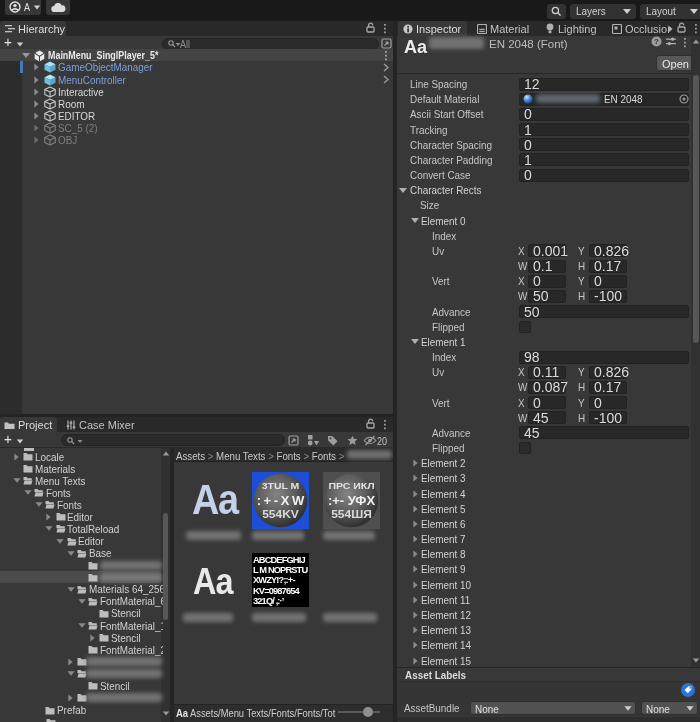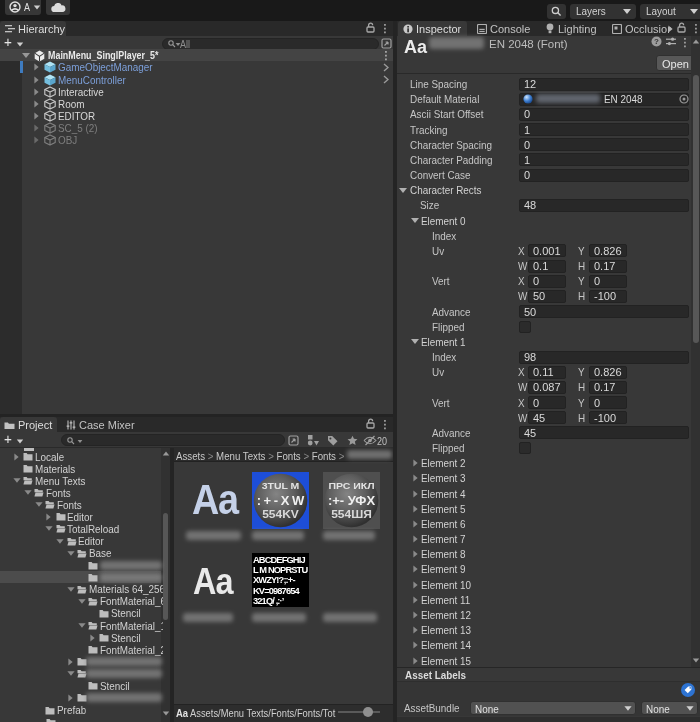--- a/index.html
+++ b/index.html
@@ -1,21 +1,21 @@
 <!DOCTYPE html>
 <html><head><meta charset="utf-8">
 <style>
 html,body{margin:0;padding:0;background:#383838;}
 *{box-sizing:border-box;}
 #app{position:relative;width:700px;height:722px;background:#383838;
  font-family:"Liberation Sans",sans-serif;font-size:11px;color:#d4d4d4;overflow:hidden;}
 .abs{position:absolute;}
 .txt{position:absolute;white-space:nowrap;line-height:12px;transform:scaleX(.9);transform-origin:0 50%;}
 .fld{position:absolute;background:#282828;border:1px solid #222222;border-radius:2px;height:13px;
- color:#dadada;padding:0 4px;line-height:11px;font-size:11px;}
+ color:#dadada;padding:0 4px;line-height:11px;font-size:14px;}
 .fld span{position:relative;top:0.5px;}
 .tri-r{position:absolute;width:0;height:0;border-top:4px solid transparent;border-bottom:4px solid transparent;border-left:5px solid #989898;}
 .tri-d{position:absolute;width:0;height:0;border-left:4px solid transparent;border-right:4px solid transparent;border-top:5px solid #989898;}
 .lbl{position:absolute;color:#c6c6c6;white-space:nowrap;line-height:12px;transform:scaleX(.9);transform-origin:0 50%;}
 .blur{position:absolute;background:#898989;border-radius:3px;filter:blur(2px);opacity:.72;}
 </style></head><body>
 <div id="app">
 
 <div class="abs" style="left:0;top:0;width:700px;height:21px;background:#191919;"></div>
 
@@ -66,21 +66,21 @@
  <circle cx="5" cy="5" r="4.6" fill="#c8c8c8"></circle>
  <rect x="4.3" y="2" width="1.6" height="1.6" fill="#292929"></rect>
  <rect x="4.3" y="4.3" width="1.6" height="4" fill="#292929"></rect>
 </svg>
 <div class="txt" style="left:416px;top:23px;color:#dedede;transform:none;">Inspector</div>
 <svg class="abs" style="left:477px;top:23.5px;" width="10" height="10" viewBox="0 0 10 10">
  <rect x="0.5" y="0.5" width="9" height="9" rx="1" fill="none" stroke="#b0b0b0" stroke-width="1.2"></rect>
  <rect x="2.3" y="4.8" width="5.4" height="1.2" fill="#b0b0b0"></rect>
  <rect x="2.3" y="6.9" width="5.4" height="1.2" fill="#b0b0b0"></rect>
 </svg>
-<div class="txt" style="left:490px;top:23px;color:#c2c2c2;transform:none;">Console</div>
+<div class="txt" style="left:490px;top:23px;color:#c2c2c2;transform:none;">Material</div>
 <svg class="abs" style="left:545px;top:23px;" width="10" height="11" viewBox="0 0 10 11">
  <circle cx="5" cy="4" r="3.4" fill="#b0b0b0"></circle>
  <rect x="3.6" y="7.6" width="2.8" height="2.6" fill="#b0b0b0"></rect>
 </svg>
 <div class="txt" style="left:558px;top:23px;color:#c2c2c2;transform:none;">Lighting</div>
 <svg class="abs" style="left:612px;top:23.5px;" width="10" height="10" viewBox="0 0 10 10">
  <rect x="0.5" y="0.5" width="9" height="9" rx="1" fill="none" stroke="#b0b0b0" stroke-width="1.2"></rect>
  <rect x="2.5" y="2.5" width="3" height="3" fill="#b0b0b0"></rect>
 </svg>
 <div class="txt" style="left:625px;top:23px;color:#c2c2c2;transform:none;">Occlusior</div>
@@ -455,21 +455,20 @@
     <div class="fld" style="left:519px;top:123.0px;width:170px;"><span>1</span></div>
     <div class="lbl" style="left:410px;top:138.7px;color:#c6c6c6;">Character Spacing</div>
     <div class="fld" style="left:519px;top:138.2px;width:170px;"><span>0</span></div>
     <div class="lbl" style="left:410px;top:153.8px;color:#c6c6c6;">Character Padding</div>
     <div class="fld" style="left:519px;top:153.3px;width:170px;"><span>1</span></div>
     <div class="lbl" style="left:410px;top:169.0px;color:#c6c6c6;">Convert Case</div>
     <div class="fld" style="left:519px;top:168.5px;width:170px;"><span>0</span></div>
     <div class="tri-d" style="left:399px;top:187.7px;border-top-color:#b0b0b0;"></div>
     <div class="lbl" style="left:410px;top:184.2px;color:#d2d2d2;">Character Rects</div>
     <div class="lbl" style="left:420px;top:199.4px;color:#c6c6c6;">Size</div>
-    <div class="fld" style="left:519px;top:198.9px;width:170px;"><span>48</span></div>
     <div class="tri-d" style="left:411px;top:218.0px;border-top-color:#b0b0b0;"></div>
     <div class="lbl" style="left:421px;top:214.5px;color:#d2d2d2;">Element 0</div>
     <div class="lbl" style="left:432px;top:229.7px;color:#c6c6c6;">Index</div>
     <div class="lbl" style="left:432px;top:244.9px;color:#c6c6c6;">Uv</div>
     <div class="lbl" style="left:518px;top:244.9px;color:#c6c6c6;">X</div>
     <div class="fld" style="left:528px;top:244.4px;width:38px;"><span>0.001</span></div>
     <div class="lbl" style="left:578px;top:244.9px;color:#c6c6c6;">Y</div>
     <div class="fld" style="left:589px;top:244.4px;width:38px;"><span>0.826</span></div>
     <div class="lbl" style="left:518px;top:260.0px;color:#c6c6c6;">W</div>
     <div class="fld" style="left:528px;top:259.5px;width:38px;"><span>0.1</span></div>

